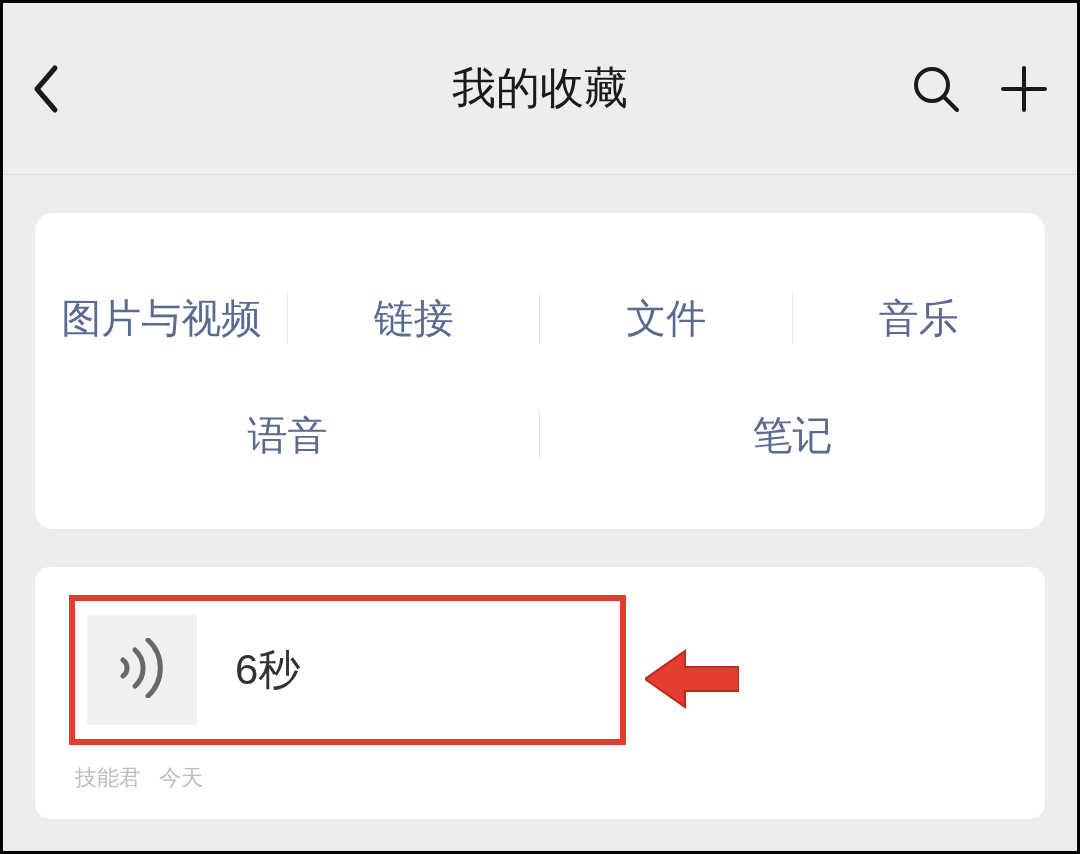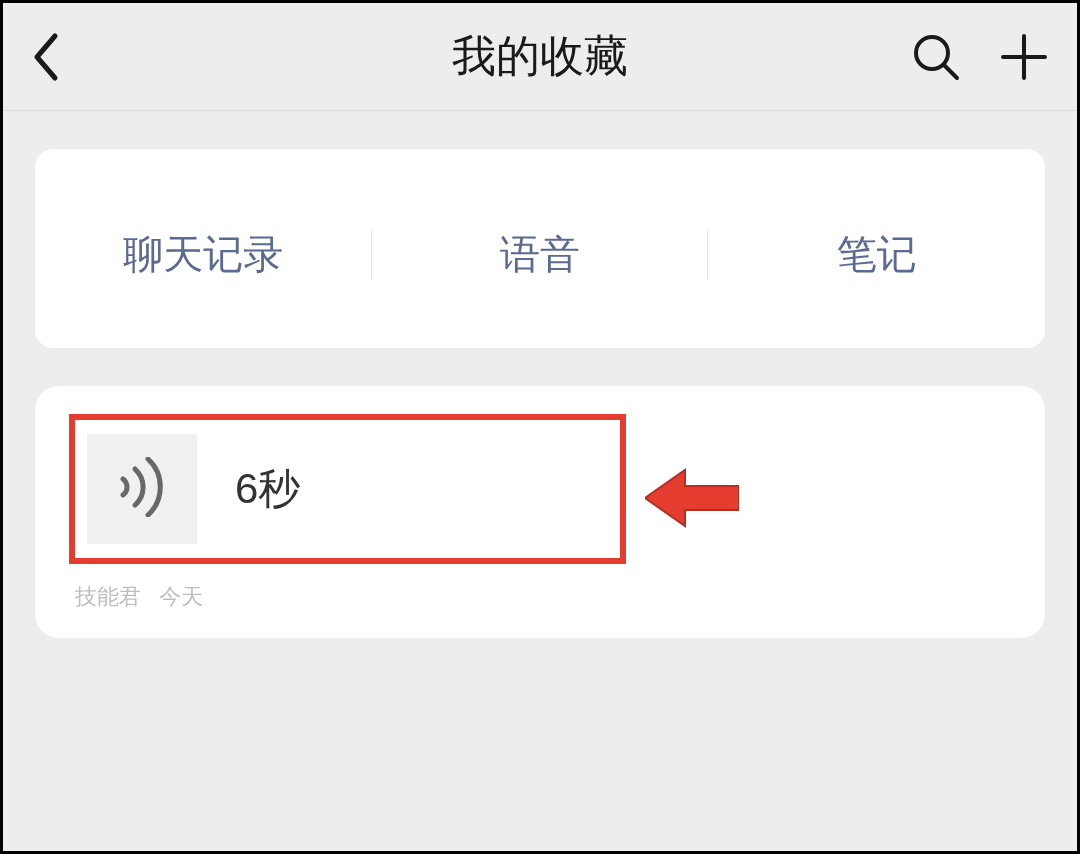--- a/index.html
+++ b/index.html
@@ -9,21 +9,21 @@
     }
     body {
       width: 1080px;
       height: 854px;
       background: #ededed;
       font-family: -apple-system, "PingFang SC", "Helvetica Neue", sans-serif;
       border: 3px solid #000;
       overflow: hidden;
     }
     .header {
-      height: 108px;
+      height: 172px;
       display: flex;
       align-items: center;
       justify-content: space-between;
       padding: 0 28px;
       border-bottom: 1px solid #ddd;
     }
     .header-left {
       width: 160px;
       display: flex;
       align-items: center;
@@ -75,21 +75,21 @@
       top: 6px;
       bottom: 6px;
       width: 1px;
       background: #e6e6e6;
     }
     .category-item:last-child::after {
       display: none;
     }
     .item-card {
       background: #ffffff;
-      border-radius: 24px;
+      border-radius: 15px;
       margin-top: 38px;
       padding: 28px 34px 26px 34px;
       position: relative;
     }
     .highlight-box {
       border: 6px solid #e43c2f;
       padding: 14px 320px 14px 12px;
       display: inline-flex;
       align-items: center;
       position: relative;
@@ -147,21 +147,26 @@
         <line x1="4" y1="25" x2="46" y2="25" stroke="#1a1a1a" stroke-width="4" stroke-linecap="round"></line>
       </svg>
     </span>
   </div>
 </div>
 
 <div class="content">
 
   <div class="category-card">
     <div class="category-row">
-      <div class="category-item">聊天记录</div>
+      <div class="category-item">图片与视频</div>
+      <div class="category-item">链接</div>
+      <div class="category-item">文件</div>
+      <div class="category-item">音乐</div>
+    </div>
+    <div class="category-row">
       <div class="category-item">语音</div>
       <div class="category-item">笔记</div>
     </div>
   </div>
 
   <div class="item-card">
     <div class="highlight-box">
       <div class="voice-icon-box">
         <span>
           <svg width="54" height="60" viewBox="0 0 54 60">

